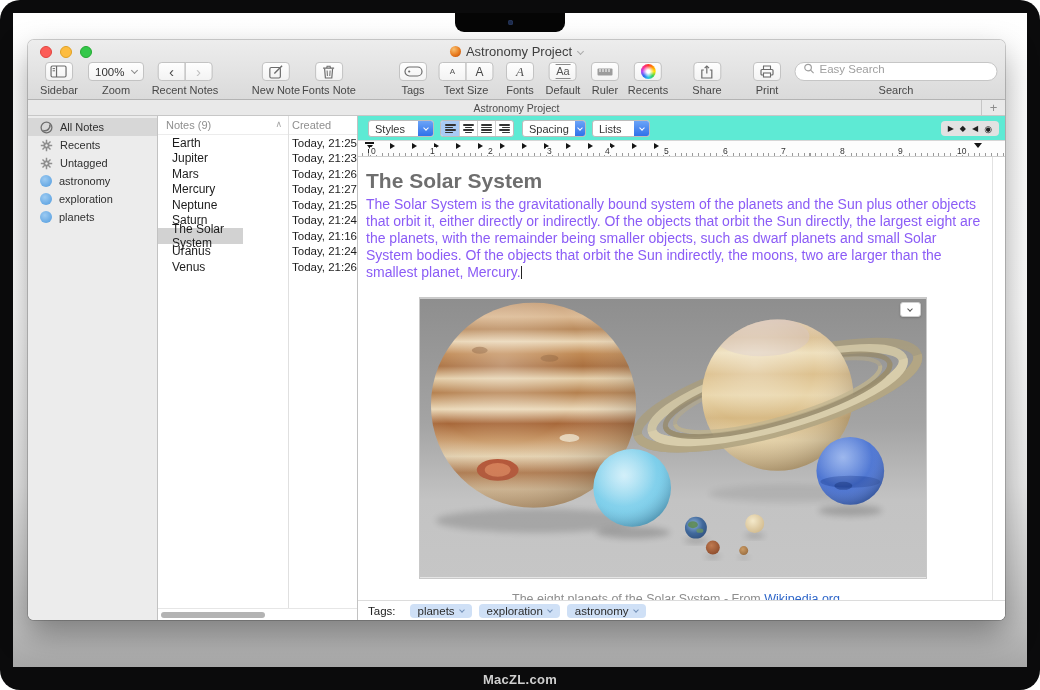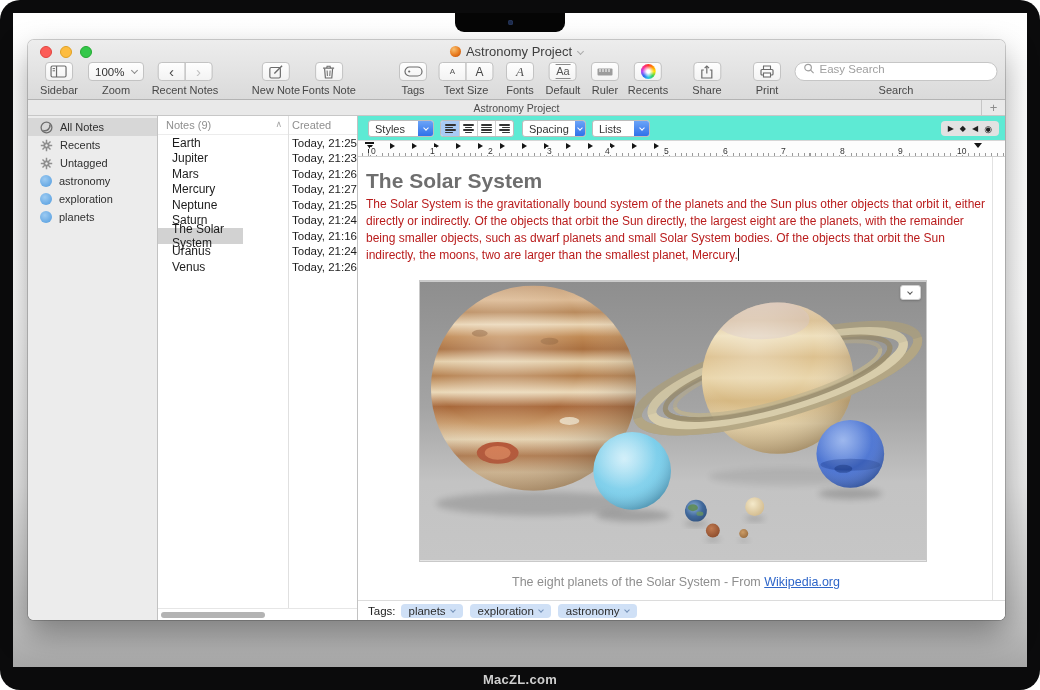--- a/index.html
+++ b/index.html
@@ -96,31 +96,31 @@
   .rnum{position:absolute;bottom:1px;font-size:8.5px;color:#333;background:#fdfdfd;padding:0 1px;line-height:1;}
   .tabarrow{position:absolute;top:2px;width:0;height:0;border-left:5px solid #151515;border-top:3.5px solid transparent;border-bottom:3.5px solid transparent;}
   .indent-first{position:absolute;left:7px;top:1px;width:9px;}
   .indent-first .bar{height:1.5px;background:#151515;}
   .indent-first .tri{width:0;height:0;margin:1px auto 0;border-top:4px solid #151515;border-left:3.5px solid transparent;border-right:3.5px solid transparent;}
   .indent-right{position:absolute;left:616px;top:2px;width:0;height:0;border-top:5px solid #151515;border-left:4px solid transparent;border-right:4px solid transparent;}
 
   .content{flex:1;position:relative;overflow:hidden;padding:12px 26px 0 8px;}
   .scrollgutter{position:absolute;right:0;top:41px;bottom:20px;width:13px;background:#fff;border-left:1px solid #e2e2e2;}
   .note-heading{font-size:21px;font-weight:bold;color:#6e6e6e;margin:0 0 3px 0;}
-  .note-body{font-family:"Liberation Serif",serif;font-size:12px;line-height:17px;color:#b91c1c;margin:0;width:620px;}
+  .note-body{font-family:"Liberation Serif",serif;font-size:14px;line-height:17px;color:#8b5cf6;margin:0;width:620px;}
   .caret{display:inline-block;width:1px;height:13px;background:#222;vertical-align:-2px;}
   .figure{position:relative;width:508px;height:282px;margin:16px auto 0;border:1px solid #c9c9c9;}
   .fig-menu{position:absolute;top:4px;right:5px;width:21px;height:15px;background:#fff;border:1px solid #cfcfcf;border-radius:3px;
     box-shadow:0 1px 2px rgba(0,0,0,.2);display:flex;align-items:center;justify-content:center;color:#555;}
   .fig-menu .chev{width:4px;height:4px;margin-top:-2px;}
   .caption{margin-top:13px;text-align:center;font-size:12.5px;color:#8e8e8e;width:620px;}
   .caption a{color:#2e66c9;text-decoration:underline;}
 
   .tagsbar{height:20px;border-top:1px solid #dcdcdc;background:#fff;display:flex;align-items:center;padding-left:10px;flex:0 0 auto;font-size:11.5px;}
-  .tags-label{color:#222;margin-right:5px;}
+  .tags-label{color:#222;margin-right:14px;}
   .pill{display:inline-flex;align-items:center;gap:5px;background:#cfe0f6;border-radius:4px;padding:1px 8px;margin-right:7px;color:#2b2b2b;}
   .pill .chev{width:4px;height:4px;color:#7491b8;margin-top:-2px;}
 </style>
 </head>
 <body>
 
 <div class="device">
   <div class="screen">
 
     <div class="window">

